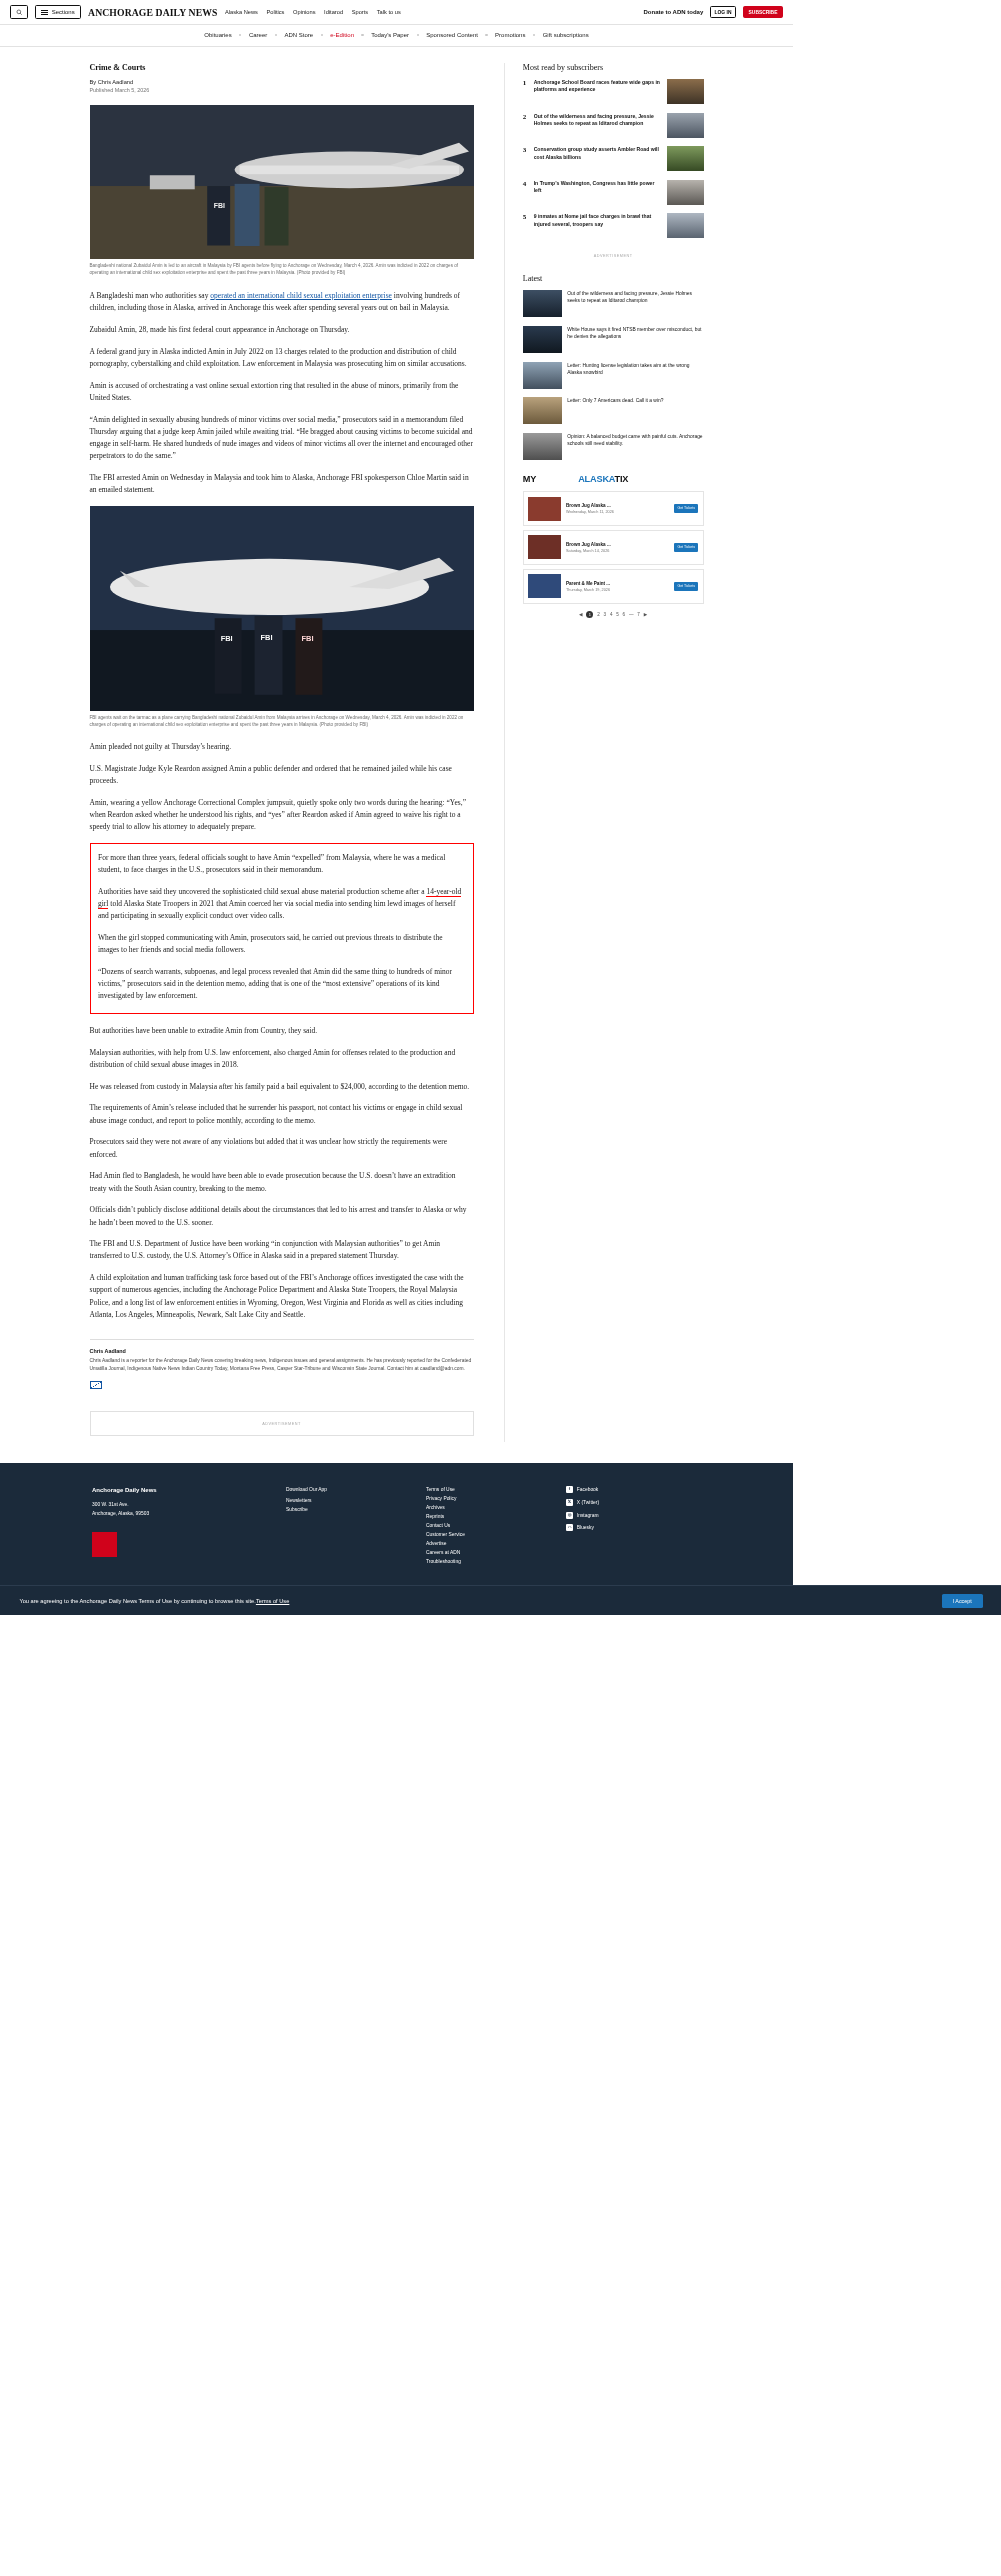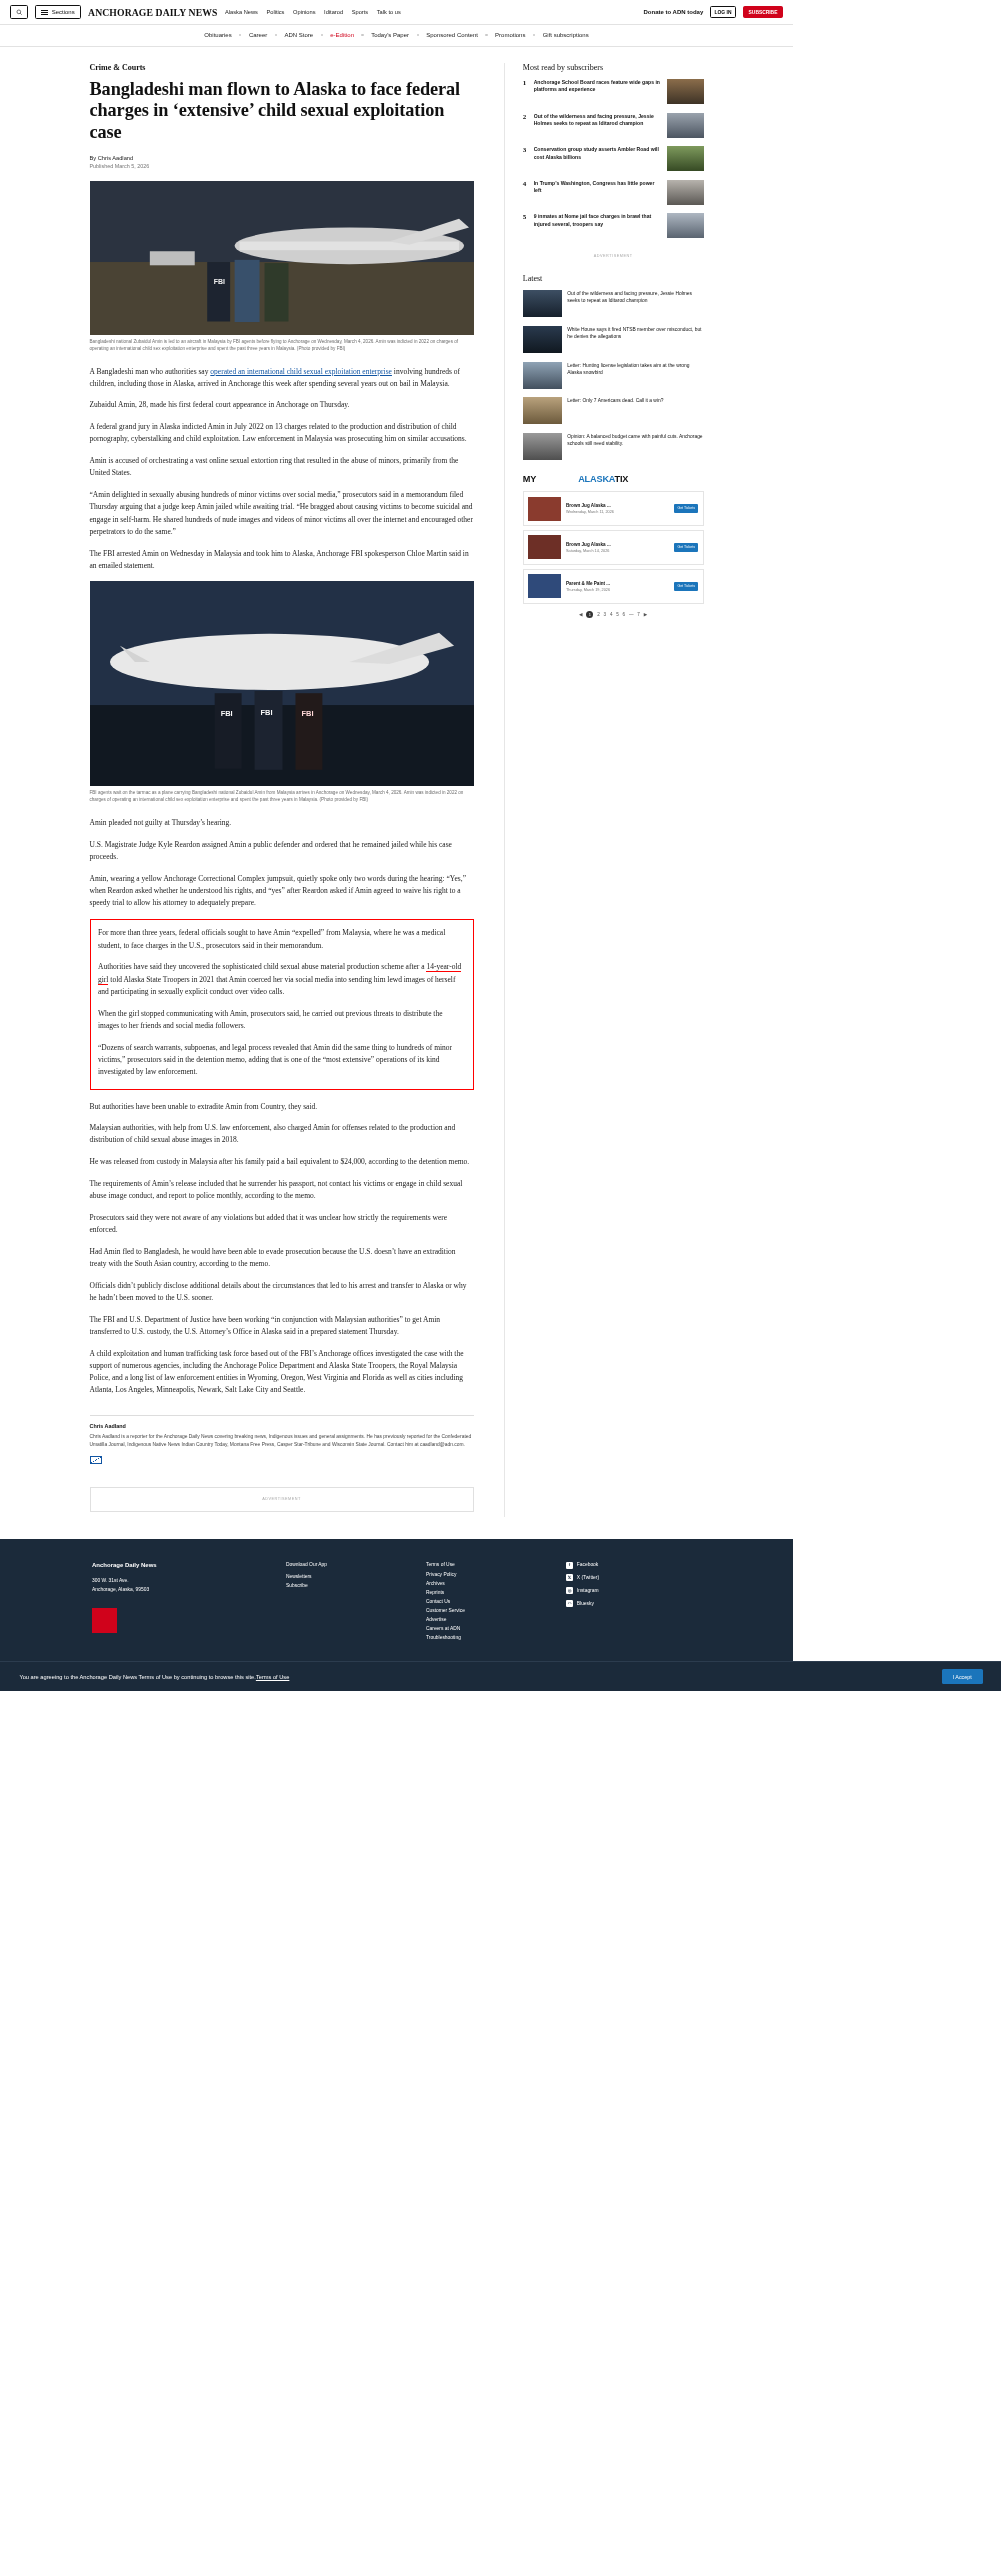--- a/index.html
+++ b/index.html
@@ -272,21 +272,20 @@
     <span class="item">Promotions</span>
     <span class="dot"></span>
     <span class="item">Gift subscriptions</span>
   </div>
 
   <div class="content">
 
     <div class="article-col">
 
       <div class="kicker">Crime &amp; Courts</div>
-      <h1 class="headline">Bangladeshi man flown to Alaska to face federal charges in ‘extensive’ child sexual exploitation case</h1>
       <div class="byline">By Chris Aadland</div>
       <div class="pubdate">Published March 5, 2026</div>
 
       <figure class="figure">
         <div class="img">
           <svg width="100%" height="100%" viewBox="0 0 770 285" preserveAspectRatio="none">
             <rect x="0" y="0" width="770" height="150" fill="#2b3340"></rect>
             <rect x="0" y="150" width="770" height="135" fill="#4a4334"></rect>
             <ellipse cx="520" cy="120" rx="230" ry="34" fill="#cfcfcf"></ellipse>
             <rect x="300" y="112" width="440" height="16" fill="#e2e2e2"></rect>
@@ -340,21 +339,21 @@
         </p>
         <p class="body">When the girl stopped communicating with Amin, prosecutors said, he carried out previous threats to distribute the images to her friends and social media followers.</p>
         <p class="body">“Dozens of search warrants, subpoenas, and legal process revealed that Amin did the same thing to hundreds of minor victims,” prosecutors said in the detention memo, adding that is one of the “most extensive” operations of its kind investigated by law enforcement.</p>
       </div>
 
       <p class="body">But authorities have been unable to extradite Amin from Country, they said.</p>
       <p class="body">Malaysian authorities, with help from U.S. law enforcement, also charged Amin for offenses related to the production and distribution of child sexual abuse images in 2018.</p>
       <p class="body">He was released from custody in Malaysia after his family paid a bail equivalent to $24,000, according to the detention memo.</p>
       <p class="body">The requirements of Amin’s release included that he surrender his passport, not contact his victims or engage in child sexual abuse image conduct, and report to police monthly, according to the memo.</p>
       <p class="body">Prosecutors said they were not aware of any violations but added that it was unclear how strictly the requirements were enforced.</p>
-      <p class="body">Had Amin fled to Bangladesh, he would have been able to evade prosecution because the U.S. doesn’t have an extradition treaty with the South Asian country, according to the memo.</p>
+      <p class="body">Had Amin fled to Bangladesh, he would have been able to evade prosecution because the U.S. doesn’t have an extradition treaty with the South Asian country, breaking to the memo.</p>
       <p class="body">Officials didn’t publicly disclose additional details about the circumstances that led to his arrest and transfer to Alaska or why he hadn’t been moved to the U.S. sooner.</p>
       <p class="body">The FBI and U.S. Department of Justice have been working “in conjunction with Malaysian authorities” to get Amin transferred to U.S. custody, the U.S. Attorney’s Office in Alaska said in a prepared statement Thursday.</p>
       <p class="body">A child exploitation and human trafficking task force based out of the FBI’s Anchorage offices investigated the case with the support of numerous agencies, including the Anchorage Police Department and Alaska State Troopers, the Royal Malaysia Police, and a long list of law enforcement entities in Wyoming, Oregon, West Virginia and Florida as well as cities including Atlanta, Los Angeles, Minneapolis, Newark, Salt Lake City and Seattle.</p>
 
       <div class="author-box">
         <div class="author-name">Chris Aadland</div>
         <div class="author-bio">Chris Aadland is a reporter for the Anchorage Daily News covering breaking news, Indigenous issues and general assignments. He has previously reported for the Confederated Umatilla Journal, Indigenous Native News Indian Country Today, Montana Free Press, Casper Star-Tribune and Wisconsin State Journal. Contact him at caadland@adn.com.</div>
         <div class="mail-icon"></div>
       </div>
 

